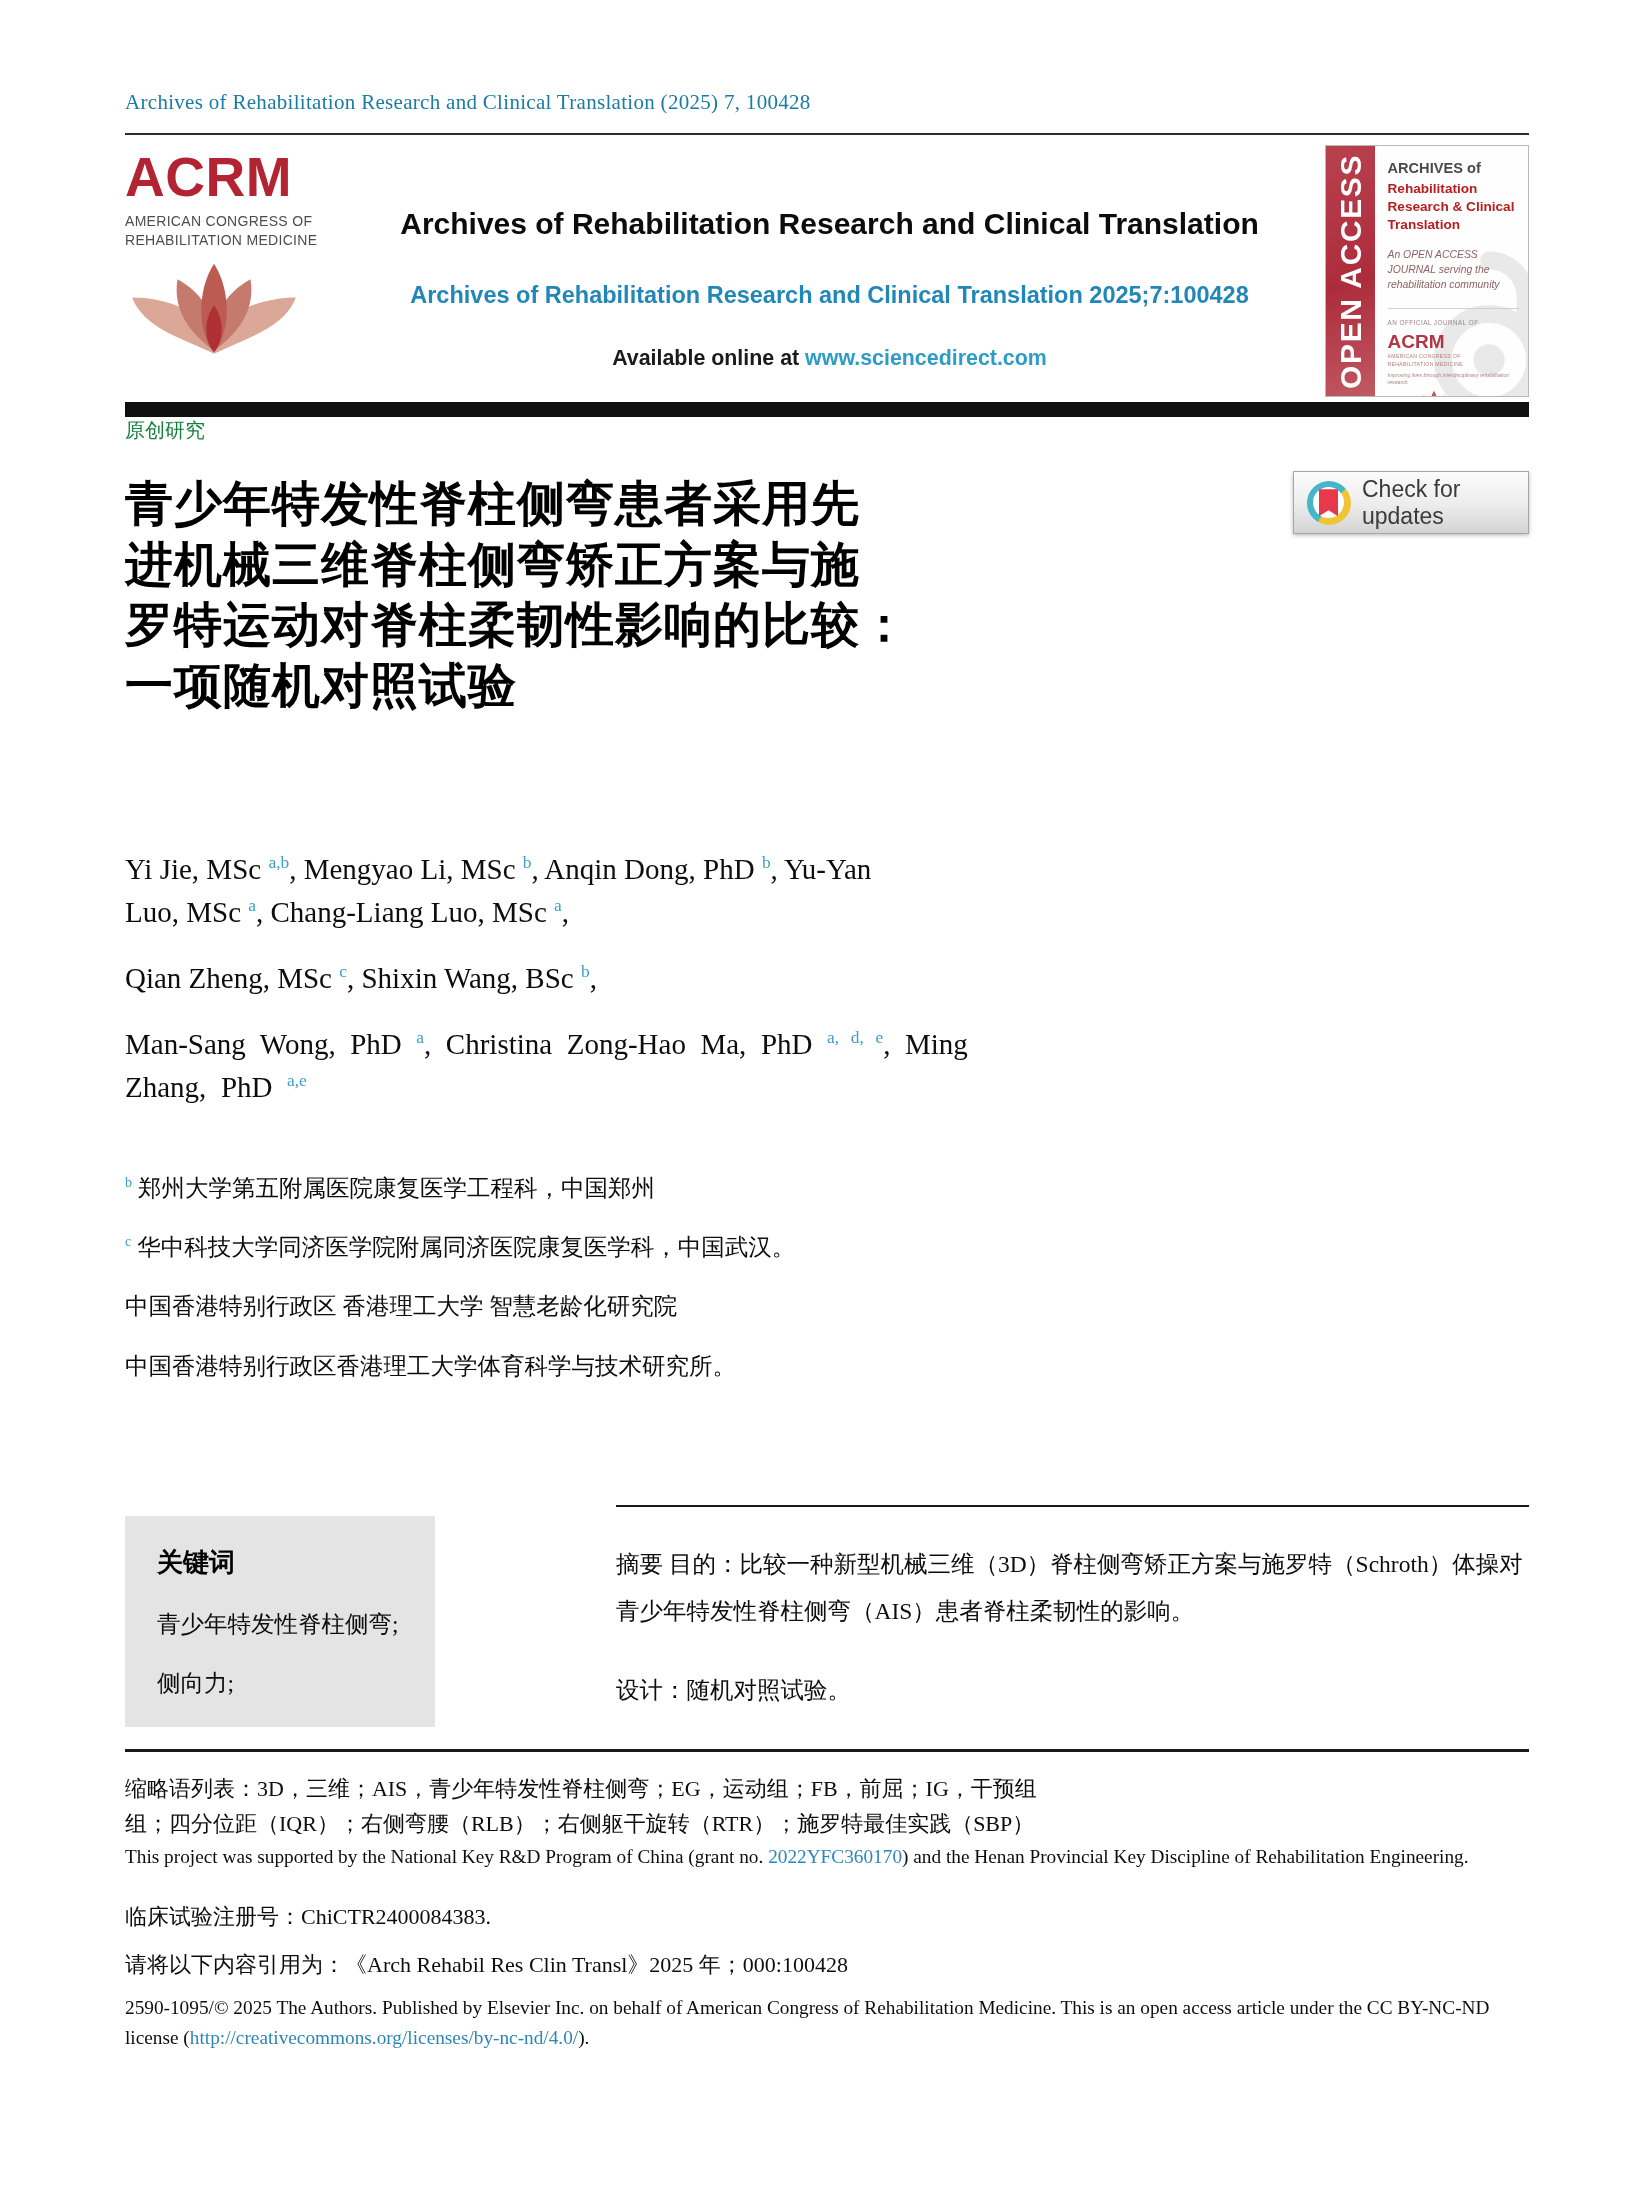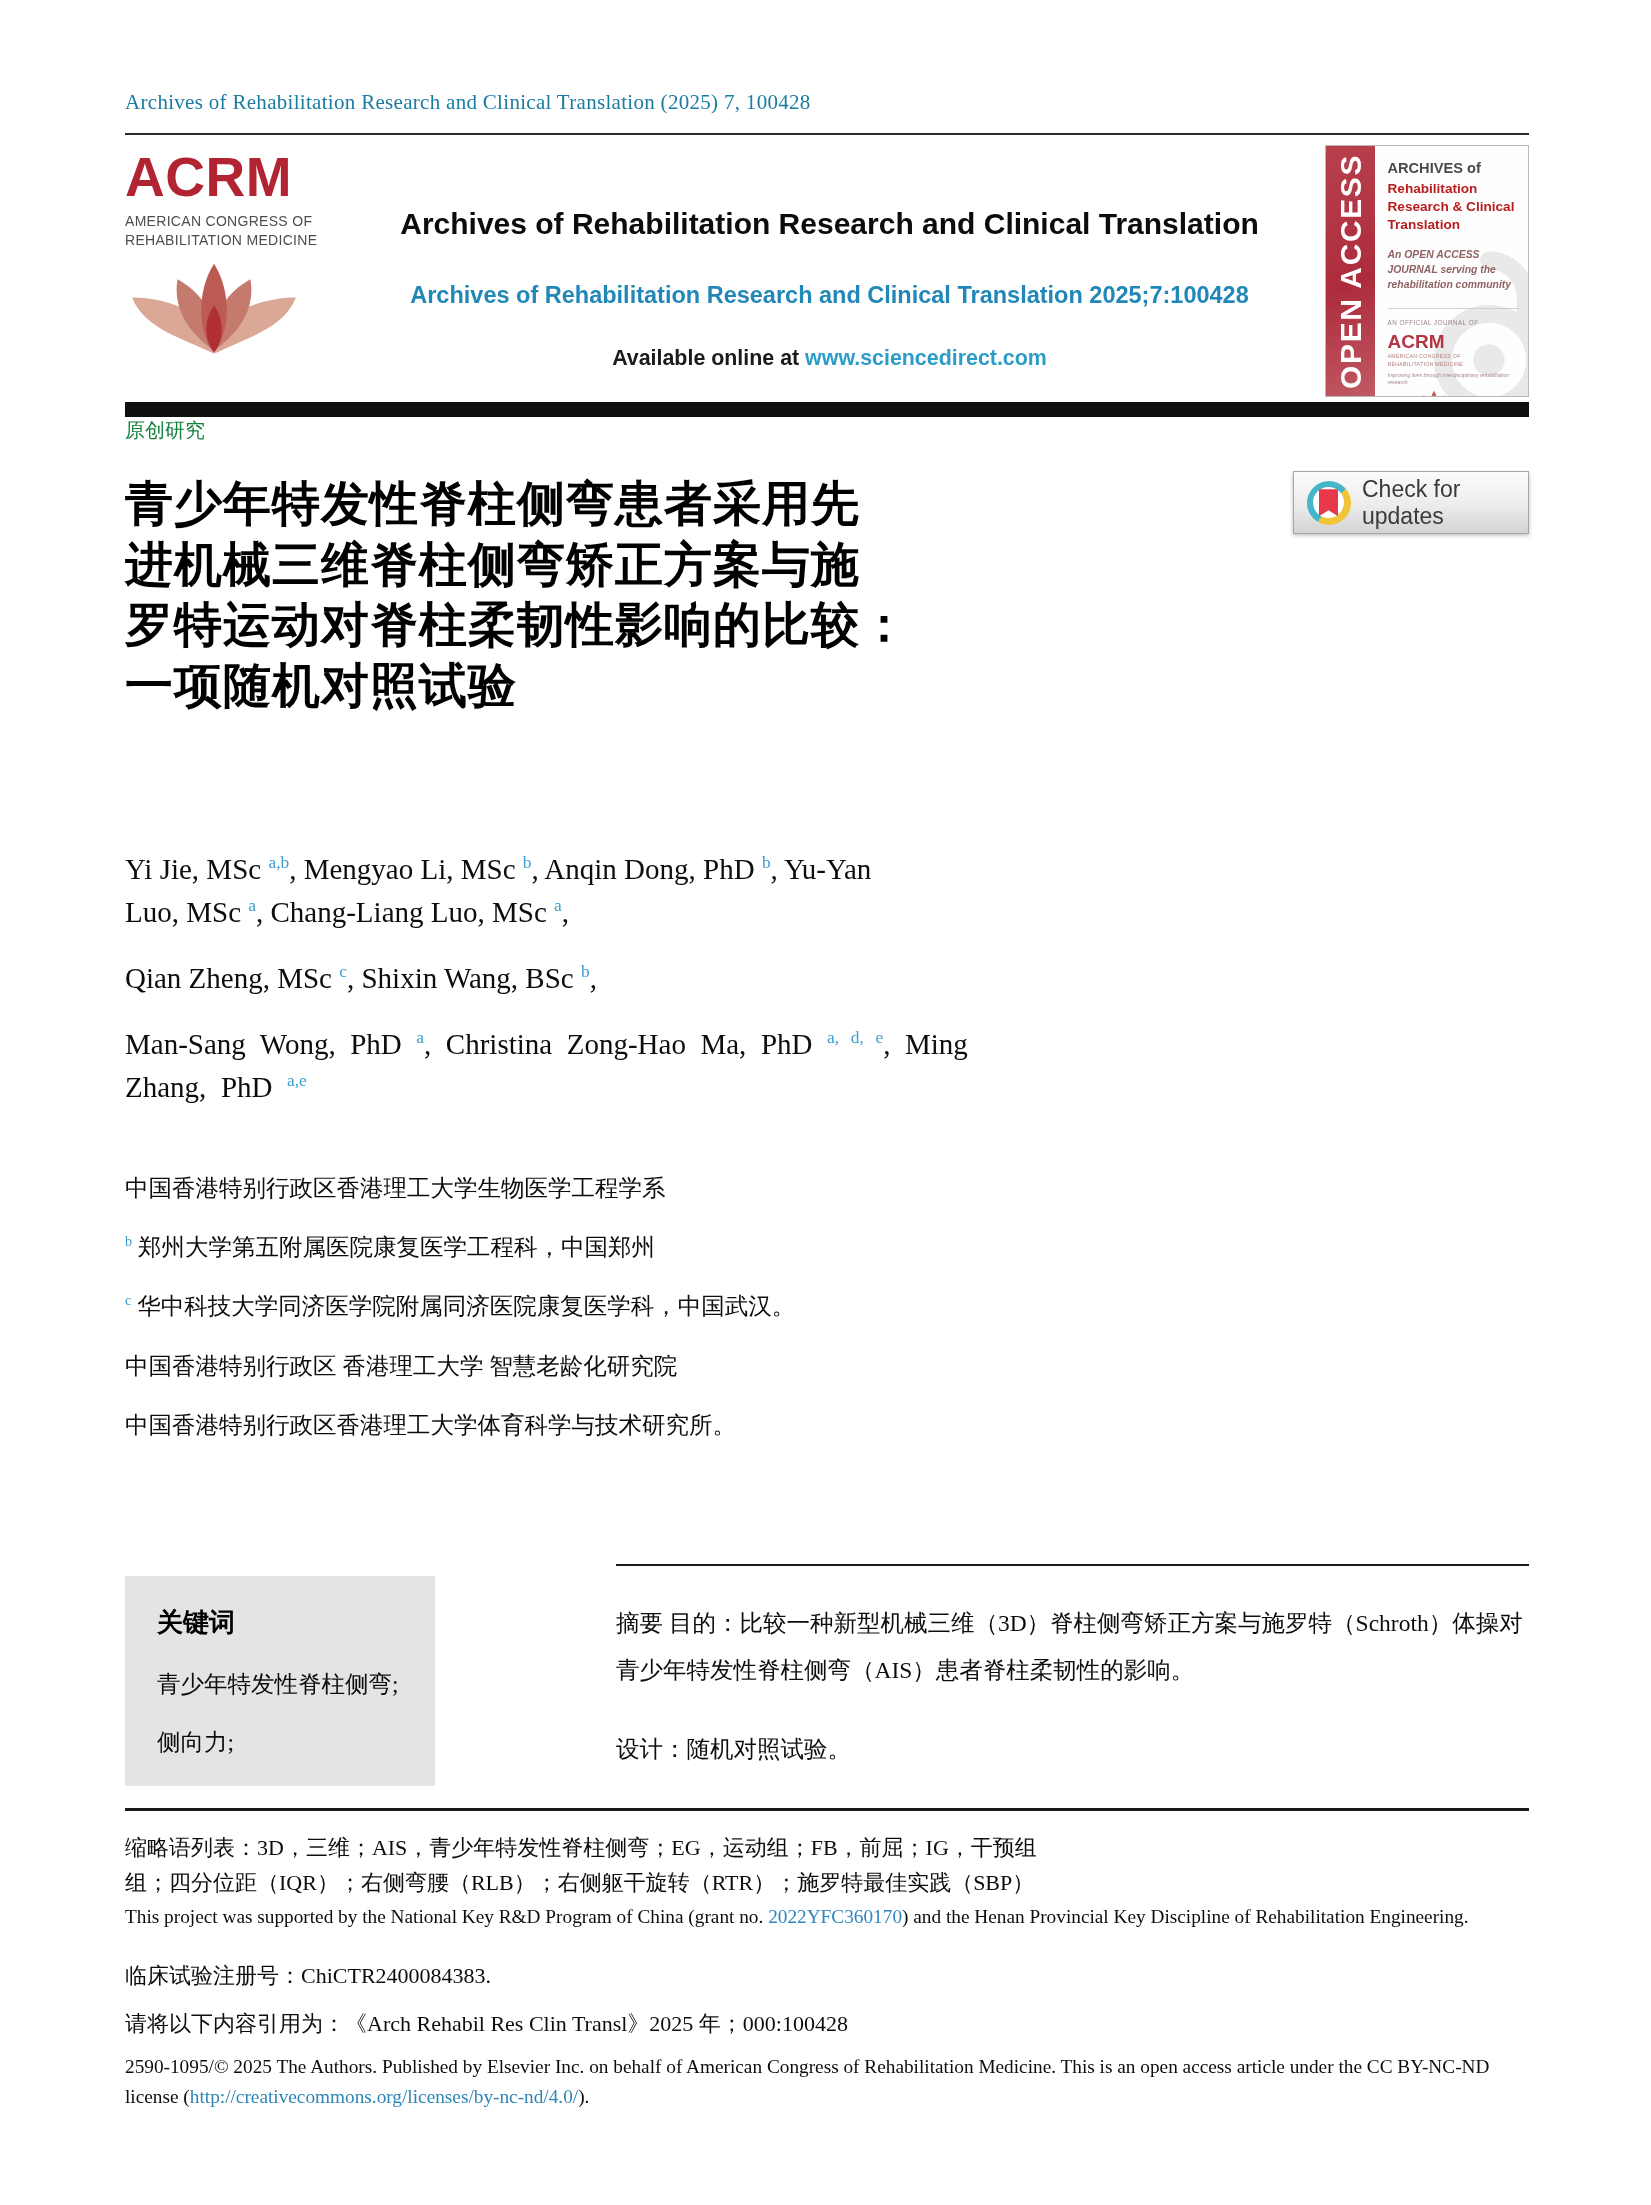--- a/index.html
+++ b/index.html
@@ -30,21 +30,21 @@
   
   .oa-badge{flex:none;width:202px;height:250px;border:1px solid #b9b9b9;display:flex;
             font-family:"Liberation Sans","DejaVu Sans",sans-serif;background:#fff;}
   .oa-ribbon{width:49px;background:linear-gradient(160deg,#b8414e 0%,#ad2c3c 55%,#c05a63 100%);
              display:flex;align-items:center;justify-content:center;}
   .oa-ribbon span{writing-mode:vertical-rl;transform:rotate(180deg);color:#fff;font-weight:800;
                   font-size:30px;letter-spacing:1.6px;white-space:nowrap;}
   .oa-card{flex:1;position:relative;padding:13.6px 9.4px 7.3px 12.5px;overflow:hidden;background:#fefefe;}
   .oa-line1{font-size:14.6px;font-weight:700;color:#4a4a4a;position:relative;z-index:2;}
   .oa-line2{font-size:13.6px;font-weight:700;color:#b91c1c;line-height:1.3;margin-top:4.2px;position:relative;z-index:2;}
-  .oa-tag{font-size:10.4px;font-style:italic;font-weight:700;color:#8f6262;line-height:1.45;margin-top:13.6px;position:relative;z-index:2;}
+  .oa-tag{font-size:10.4px;font-style:italic;font-weight:400;color:#8f6262;line-height:1.45;margin-top:13.6px;position:relative;z-index:2;}
   .oa-div{border-top:1px solid #cfcfcf;margin:15.7px 0 10.4px 0;position:relative;z-index:2;}
   .oa-official{font-size:6.3px;color:#9b8484;letter-spacing:0.5px;position:relative;z-index:2;}
   .oa-acrm{font-size:19px;font-weight:800;color:#b43543;margin-top:5.2px;position:relative;z-index:2;}
   .oa-acrm-sub{font-size:5.2px;color:#b07e7e;letter-spacing:0.3px;line-height:1.4;position:relative;z-index:2;}
   .oa-acrm-tag{font-size:5.2px;font-style:italic;color:#a88;margin-top:4.2px;line-height:1.4;position:relative;z-index:2;}
   .oa-lock{position:absolute;right:-15.7px;bottom:-10.4px;z-index:1;}
   .oa-lotus{position:relative;z-index:2;margin-top:3.1px;margin-left:21px;}
 
   
   .bar-black{margin-top:6.3px;height:15.7px;background:#0f0f0f;}
@@ -182,21 +182,20 @@
       </div>
     </div>
 
     <div class="authors-block">
         <p class="authors-line">Yi Jie, MSc <sup>a,b</sup>, Mengyao Li, MSc <sup>b</sup>, Anqin Dong, PhD <sup>b</sup>, Yu-Yan<br>Luo, MSc <sup>a</sup>, Chang-Liang Luo, MSc <sup>a</sup>,</p>
         <p class="authors-line">Qian Zheng, MSc <sup>c</sup>, Shixin Wang, BSc <sup>b</sup>,</p>
         <p class="authors-line justify">Man-Sang Wong, PhD <sup>a</sup>, Christina Zong-Hao Ma, PhD <sup>a, d, e</sup>, Ming<br>Zhang, PhD <sup>a,e</sup></p>
       </div>
 
     <div class="affils">
-        <div class="affil-line">中国香港特别行政区香港理工大学生物医学工程学系</div>
         <div class="affil-line"><sup>b</sup> 郑州大学第五附属医院康复医学工程科，中国郑州</div>
         <div class="affil-line"><sup>c</sup> 华中科技大学同济医学院附属同济医院康复医学科，中国武汉。</div>
         <div class="affil-line">中国香港特别行政区 香港理工大学 智慧老龄化研究院</div>
         <div class="affil-line">中国香港特别行政区香港理工大学体育科学与技术研究所。</div>
       </div>
 
     <div class="abstract-zone">
       <div class="kw-box">
         <div class="kw-title">关键词</div>
         <div>

